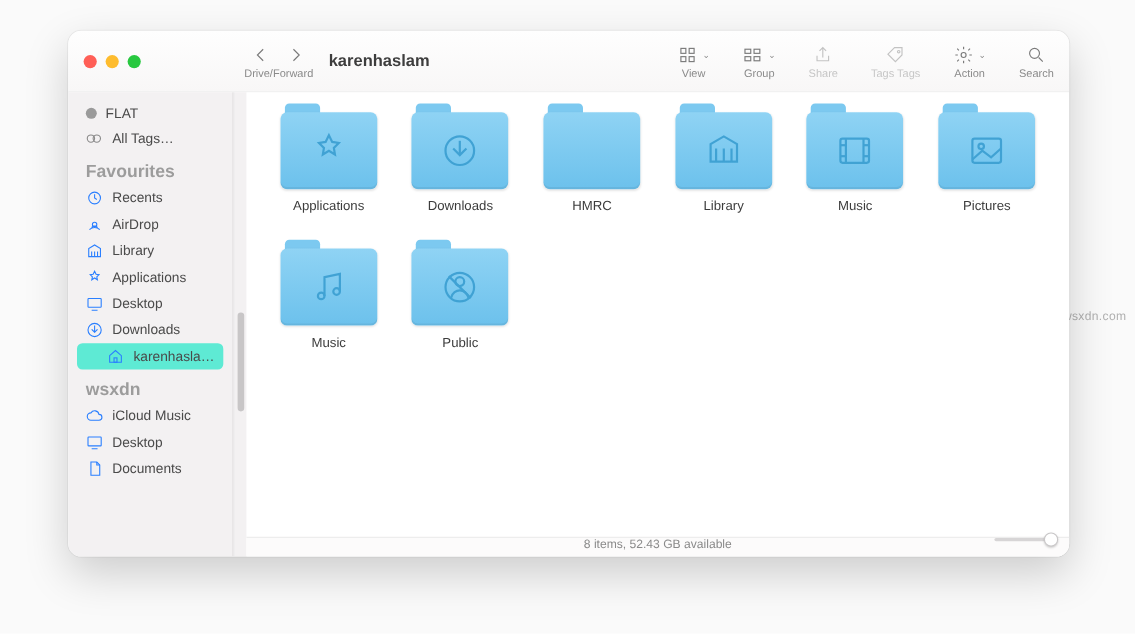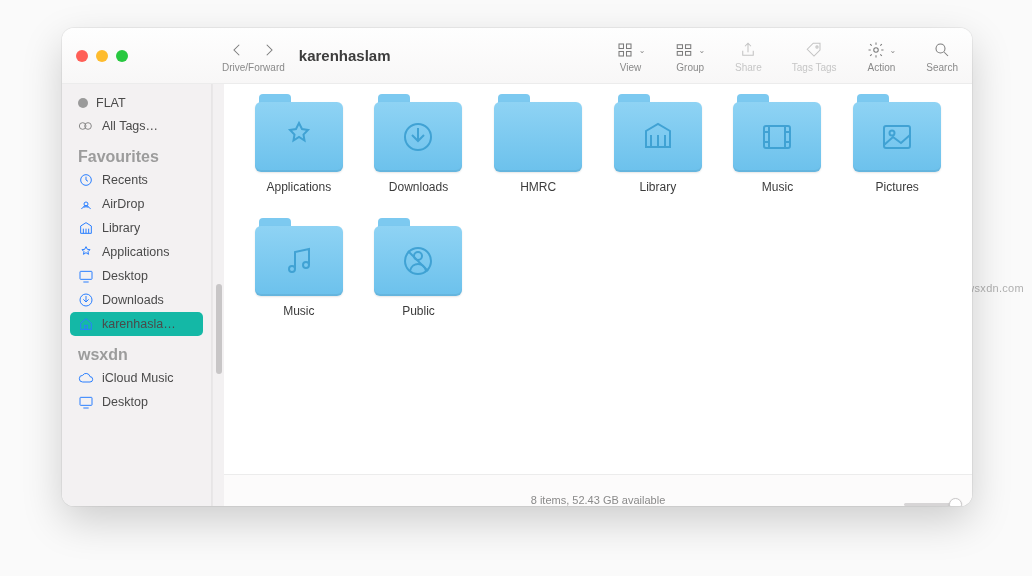--- a/index.html
+++ b/index.html
@@ -17,37 +17,37 @@
   .tbgroup.disabled .icons svg { stroke: #c3c3c3; }
   .tbgroup.disabled { color: #c6c6c6; justify-content: center; }
   .nav-arrows { margin-right: 14px; }
   .nav-arrows .icons { gap: 14px; }
   .tbtitle { font-size: 15px; font-weight: 600; color: #3d3d3d; margin-right: auto; align-self: center; }
   .toolbar-right { display: flex; gap: 30px; margin-left: 12px; }
   .chev { font-size: 8px; color: #8a8a8a; margin-left: 1px; }
   .body { flex: 1; display: flex; min-height: 0; }
   .sidebar { width: 150px; background: #f3f1f2; border-right: 1px solid #e7e5e6; padding: 8px 8px 8px 8px; overflow-y: auto; font-size: 12.5px; color: #4a4a4a; display:flex; flex-direction:column; }
   .sb-item { display: flex; align-items: center; gap: 8px; padding: 4px 8px; border-radius: 5px; cursor: default; }
-  .sb-item.selected { background: #14b8a6; }
+  .sb-item.selected { background: #5eead4; justify-content: flex-end; }
   .sb-item svg, .sb-item .dot { width: 16px; height: 16px; flex-shrink: 0; }
   .sb-item span { white-space: nowrap; overflow: hidden; text-overflow: ellipsis; }
   .sb-item .dot { width: 10px; height: 10px; border-radius: 50%; background: #9a9a9a; }
   .sb-heading { font-size: 16px; color: #9c9c9c; font-weight: 600; padding: 10px 8px 2px; }
   .sidebar svg { stroke: #8a8a8a; fill: none; stroke-width: 1.5; }
   .sidebar .blue svg { stroke: #2a7fff; }
   .scrollbar { width: 12px; background: #f3f1f2; border-left:1px solid #e9e7e8; position:relative; }
   .scroll-thumb { position:absolute; left:3px; width:6px; background:#c8c6c7; border-radius:3px; top:200px; height:90px;}
   .content { flex: 1; display: flex; flex-direction: column; background: #fff; min-width:0;}
   .grid { flex: 1; padding: 18px 20px 8px; display: grid; grid-template-columns: repeat(6, 1fr); gap: 32px 10px; align-content: start; overflow:auto;}
   .item { display: flex; flex-direction: column; align-items: center; gap: 8px; font-size: 12px; color: #3c3c3c; }
   .folder { width: 88px; height: 70px; position: relative; }
   .folder .tab { position: absolute; left: 4px; top: -8px; width: 32px; height: 14px; background:#7cc9f0; border-radius:4px 4px 0 0; }
   .folder .body-f { position: absolute; inset: 0; background: linear-gradient(#8fd3f4,#6cc1ec); border-radius: 6px; box-shadow: inset 0 -2px 0 rgba(0,0,0,.06), 0 1px 2px rgba(0,0,0,.1); display:flex; align-items:center; justify-content:center;}
   .folder .body-f svg { width: 36px; height: 36px; stroke: #3a9ed1; stroke-width: 2; fill: none; opacity:.9;}
-  .statusbar { height: 32px; border-top: 1px solid #ececec; display: flex; align-items: flex-end; justify-content: center; font-size: 11px; color: #8a8a8a; position:relative; background:#fcfbfb;}
+  .statusbar { height: 18px; border-top: 1px solid #ececec; display: flex; align-items: flex-start; justify-content: center; font-size: 11px; color: #8a8a8a; position:relative; background:#fcfbfb;}
   .zoom { position:absolute; right:14px; display:flex; align-items:center; }
   .zoom-track{ width:54px; height:3px; background:#d7d5d6; border-radius:2px; position:relative;}
   .zoom-knob{ position:absolute; right:-4px; top:-5px; width:13px; height:13px; border-radius:50%; background:#fff; border:1px solid #c9c7c8; box-shadow:0 1px 2px rgba(0,0,0,.2);}
 </style>
 </head>
 <body>
 
 <div class="watermark">wsxdn.com</div>
 
 <div class="window">
@@ -208,20 +208,27 @@
             </svg>
             <span>iCloud Music</span>
           </div>
           <div class="sb-item blue">
             <svg viewBox="0 0 24 24">
               <rect x="3" y="5" width="18" height="12" rx="1"></rect>
               <line x1="8" y1="21" x2="16" y2="21"></line>
             </svg>
             <span>Desktop</span>
           </div>
+          <div class="sb-item blue">
+            <svg viewBox="0 0 24 24">
+              <path d="M7 3h8l4 4v14H7z"></path>
+              <polyline points="15 3 15 7 19 7"></polyline>
+            </svg>
+            <span>Documents</span>
+          </div>
         </div>
     </div>
     <div class="scrollbar">
         <div class="scroll-thumb"></div>
       </div>
     <div class="content">
       <div class="grid" id="grid">
           <div class="item">
             <div class="folder">
               <div class="tab"></div>

